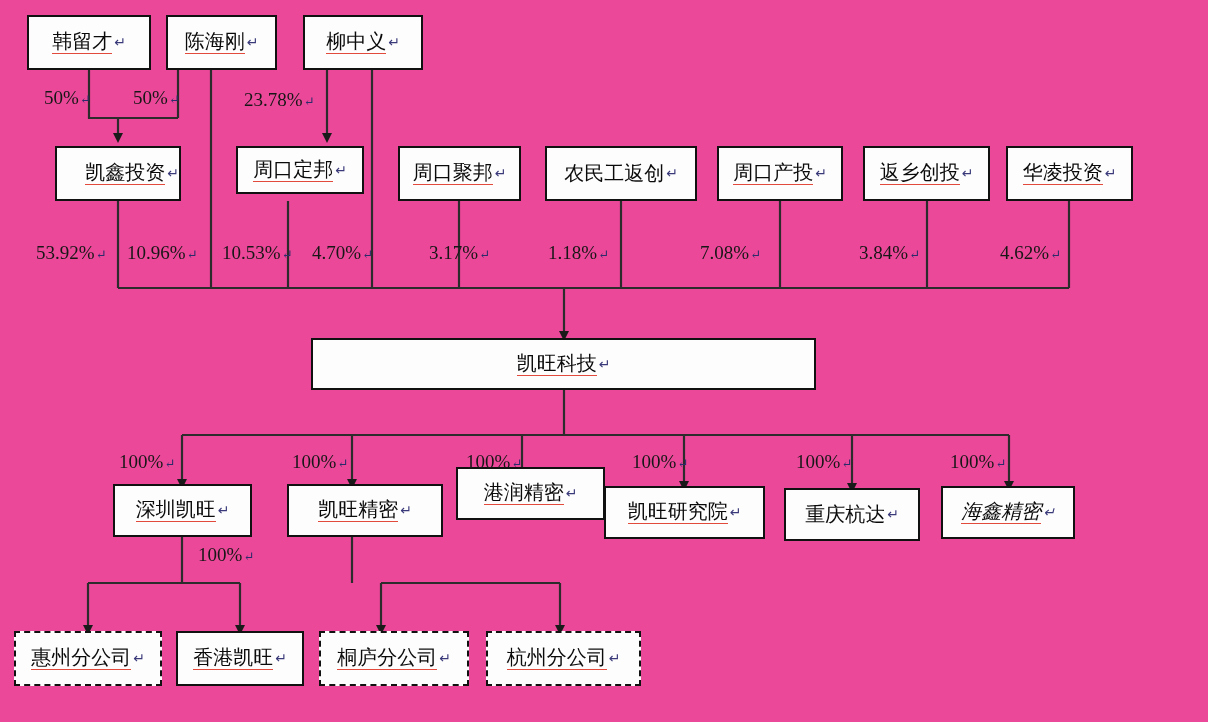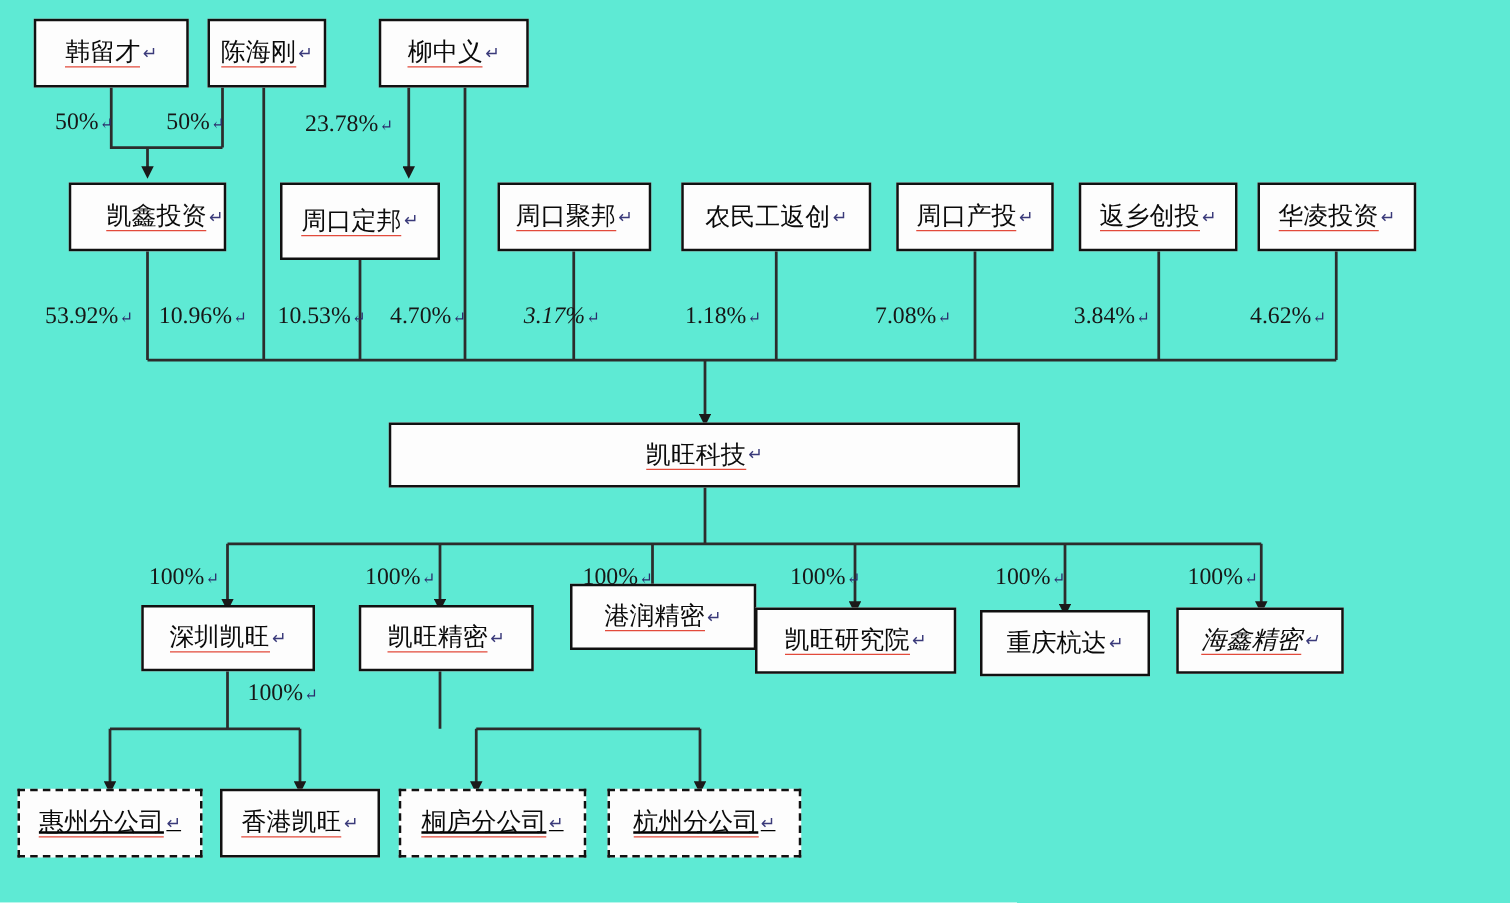--- a/index.html
+++ b/index.html
@@ -8,21 +8,21 @@
     padding: 0;
     background: #ffffff;
   }
   body {
     font-family: "Liberation Serif", "DejaVu Serif", serif;
   }
   #canvas {
     position: relative;
     width: 1208px;
     height: 722px;
-    background: #5eead4;
+    background: #ec4899;
     overflow: hidden;
   }
   svg#wires {
     position: absolute;
     left: 0;
     top: 0;
     width: 1208px;
     height: 722px;
     pointer-events: none;
   }
@@ -32,21 +32,20 @@
     background: #fdfdfd;
     border: 2px solid #111111;
     display: flex;
     align-items: center;
     justify-content: center;
     z-index: 3;
   }
   .node.dashed {
     border-style: dashed;
     border-width: 2px;
-    text-decoration: underline;
   }
   .node-label {
     font-family: "DejaVu Sans", "Liberation Sans", sans-serif;
     font-size: 20px;
     color: #0a0a0a;
     white-space: nowrap;
     line-height: 1;
     position: relative;
     padding-bottom: 2px;
     border-bottom: 1.5px solid #e24a3b;
@@ -131,21 +130,21 @@
       <path d="M381,583 L381,630" marker-end="url(#arrow)"></path>
       <path d="M560,583 L560,630" marker-end="url(#arrow)"></path>
     </g>
   </svg>
 
   <div class="node" style="left:27px; top:15px; width:124px; height:55px;">
     <span class="node-label">韩留才</span>
       <span class="pilcrow">↵</span>
   </div>
 
-  <div class="node" style="left:166px; top:15px; width:95px; height:55px;">
+  <div class="node" style="left:166px; top:15px; width:111px; height:55px;">
     <span class="node-label">陈海刚</span>
       <span class="pilcrow">↵</span>
   </div>
 
   <div class="node" style="left:303px; top:15px; width:120px; height:55px;">
     <span class="node-label">柳中义</span>
       <span class="pilcrow">↵</span>
   </div>
 
   <div class="pct" style="left:44px; top:88px;">
@@ -156,21 +155,21 @@
   </div>
   <div class="pct" style="left:244px; top:90px;">
     <span>23.78%</span><span class="tick">↵</span>
   </div>
 
   <div class="node" style="left:55px; top:146px; width:126px; height:55px;padding-left:28px;">
     <span class="node-label">凯鑫投资</span>
       <span class="pilcrow">↵</span>
   </div>
 
-  <div class="node" style="left:224px; top:146px; width:128px; height:62px;">
+  <div class="node" style="left:236px; top:146px; width:128px; height:48px;">
     <span class="node-label">周口定邦</span>
       <span class="pilcrow">↵</span>
   </div>
 
   <div class="node" style="left:398px; top:146px; width:123px; height:55px;">
     <span class="node-label">周口聚邦</span>
       <span class="pilcrow">↵</span>
   </div>
 
   <div class="node" style="left:545px; top:146px; width:152px; height:55px;">
@@ -198,21 +197,21 @@
   </div>
   <div class="pct" style="left:127px; top:243px;">
     <span>10.96%</span><span class="tick">↵</span>
   </div>
   <div class="pct" style="left:222px; top:243px;">
     <span>10.53%</span><span class="tick">↵</span>
   </div>
   <div class="pct" style="left:312px; top:243px;">
     <span>4.70%</span><span class="tick">↵</span>
   </div>
-  <div class="pct" style="left:419px; top:243px;font-style:italic;">
+  <div class="pct" style="left:429px; top:243px;">
     <span>3.17%</span><span class="tick">↵</span>
   </div>
   <div class="pct" style="left:548px; top:243px;">
     <span>1.18%</span><span class="tick">↵</span>
   </div>
   <div class="pct" style="left:700px; top:243px;">
     <span>7.08%</span><span class="tick">↵</span>
   </div>
   <div class="pct" style="left:859px; top:243px;">
     <span>3.84%</span><span class="tick">↵</span>
@@ -243,21 +242,21 @@
   </div>
   <div class="pct" style="left:950px; top:452px;">
     <span>100%</span><span class="tick">↵</span>
   </div>
 
   <div class="node" style="left:113px; top:484px; width:139px; height:53px;text-align:right;">
     <span class="node-label">深圳凯旺</span>
       <span class="pilcrow">↵</span>
   </div>
 
-  <div class="node" style="left:287px; top:484px; width:140px; height:53px;">
+  <div class="node" style="left:287px; top:484px; width:156px; height:53px;">
     <span class="node-label">凯旺精密</span>
       <span class="pilcrow">↵</span>
   </div>
 
   <div class="node" style="left:456px; top:467px; width:149px; height:53px;">
     <span class="node-label">港润精密</span>
       <span class="pilcrow">↵</span>
   </div>
 
   <div class="node" style="left:604px; top:486px; width:161px; height:53px;">

